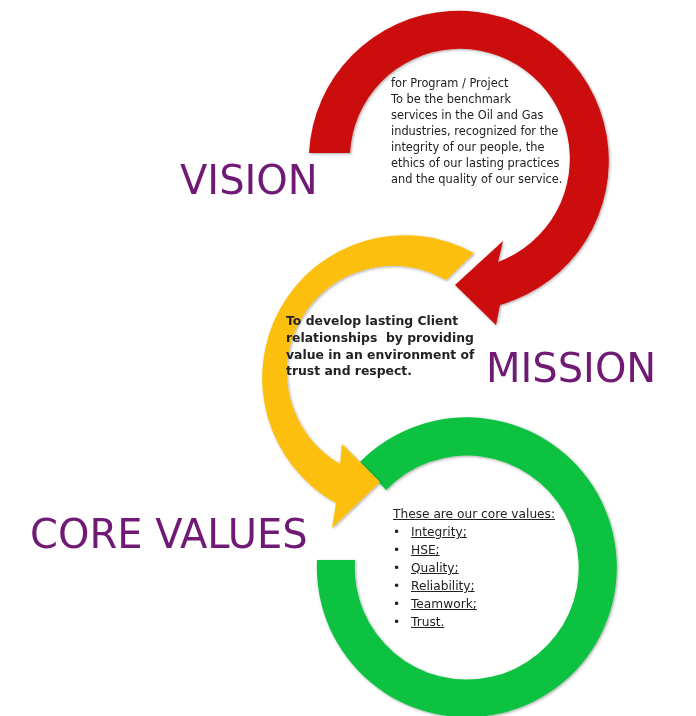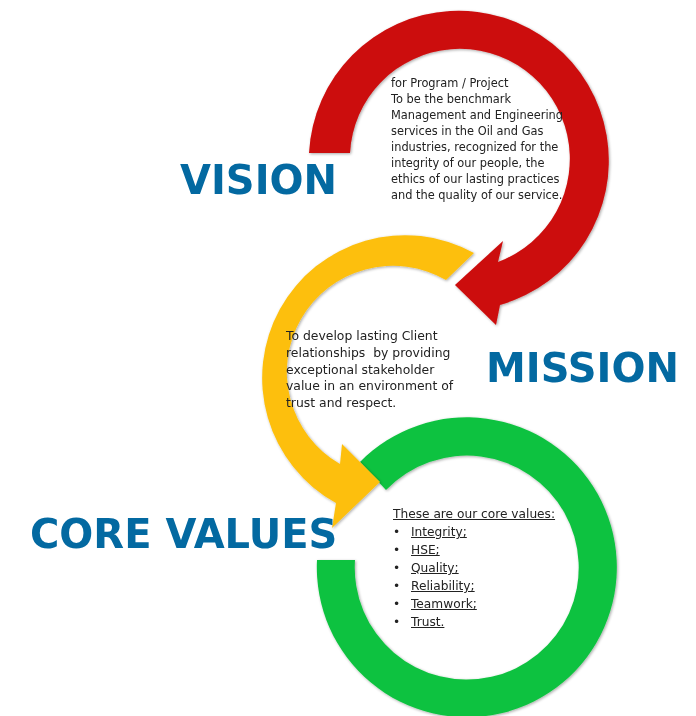--- a/index.html
+++ b/index.html
@@ -1,27 +1,27 @@
 <!DOCTYPE html>
 <html><head>
 <meta charset="utf-8">
 <style>
   html, body { margin: 0; padding: 0; background: #ffffff; }
   body { width: 696px; height: 716px; position: relative; overflow: hidden;
          font-family: "Liberation Sans", "DejaVu Sans", sans-serif; }
   #diagram { position: absolute; left: 0; top: 0; width: 696px; height: 716px; }
   .heading { position: absolute; font-family: "DejaVu Sans", "Liberation Sans", sans-serif;
-             font-weight: bold; color: #0369a1; letter-spacing: 0px; white-space: nowrap; }
+             font-weight: normal; color: #701a75; letter-spacing: 0px; white-space: nowrap; }
   #vision-heading { left: 180px; top: 157px; font-size: 40px; }
   #mission-heading { left: 486px; top: 345px; font-size: 40px; }
   #core-heading { left: 30px; top: 511px; font-size: 40px; text-align: right; }
   .body-text { position: absolute; color: #222; font-size: 12.6px; line-height: 16px;
                font-family: "DejaVu Sans", "Liberation Sans", sans-serif; }
   #vision-text { left: 391px; top: 75px; width: 210px; font-size: 11.4px; line-height: 16px; }
-  #mission-text { left: 286px; top: 328px; width: 190px; font-size: 12.4px; line-height: 16.8px; }
+  #mission-text { left: 286px; top: 313px; width: 190px; font-size: 12.4px; line-height: 16.8px; font-weight: bold; }
   #core-text { left: 393px; top: 505px; width: 200px; font-size: 12.2px; line-height: 18px; text-decoration: underline; }
   #core-text ul { list-style: none; margin: 0; padding: 0; }
   #core-text li { position: relative; padding-left: 18px; }
   #core-text li .bullet { position: absolute; left: 0; top: 0; }
 </style>
 </head>
 <body>
 
 <svg id="diagram" viewBox="0 0 696 716" xmlns="http://www.w3.org/2000/svg">
   <defs>
@@ -63,32 +63,30 @@
            Z"></path>
 </svg>
 
 <div class="heading" id="vision-heading">VISION</div>
 <div class="heading" id="mission-heading">MISSION</div>
 <div class="heading" id="core-heading">CORE VALUES</div>
 
 <div class="body-text" id="vision-text">
   <div>for Program / Project</div>
   <div>To be the benchmark</div>
-  <div>Management and Engineering</div>
   <div>services in the Oil and Gas</div>
   <div>industries, recognized for the</div>
   <div>integrity of our people, the</div>
   <div>ethics of our lasting practices</div>
   <div>and the quality of our service.</div>
 </div>
 
 <div class="body-text" id="mission-text">
   <div>To develop lasting Client</div>
   <div style="white-space:pre">relationships  by providing</div>
-  <div>exceptional stakeholder</div>
   <div>value in an environment of</div>
   <div>trust and respect.</div>
 </div>
 
 <div class="body-text" id="core-text">
   <div>These are our core values:</div>
   <ul>
     <li><span class="bullet">•</span><span>Integrity;</span></li>
     <li><span class="bullet">•</span><span>HSE;</span></li>
     <li><span class="bullet">•</span><span>Quality;</span></li>

